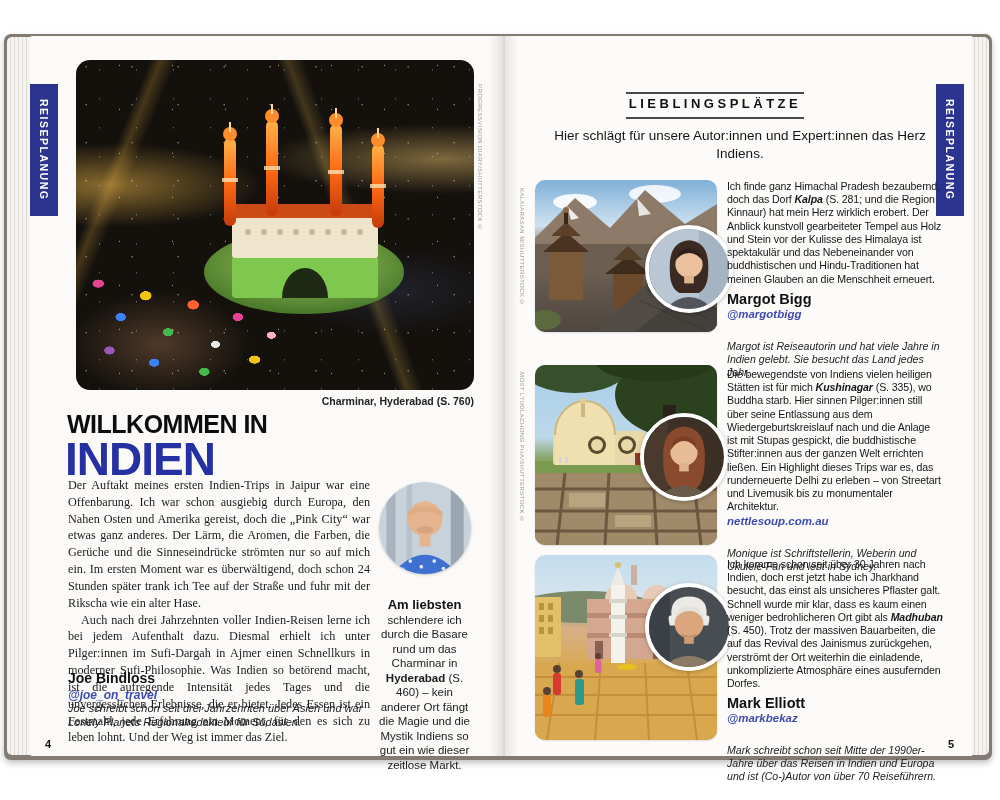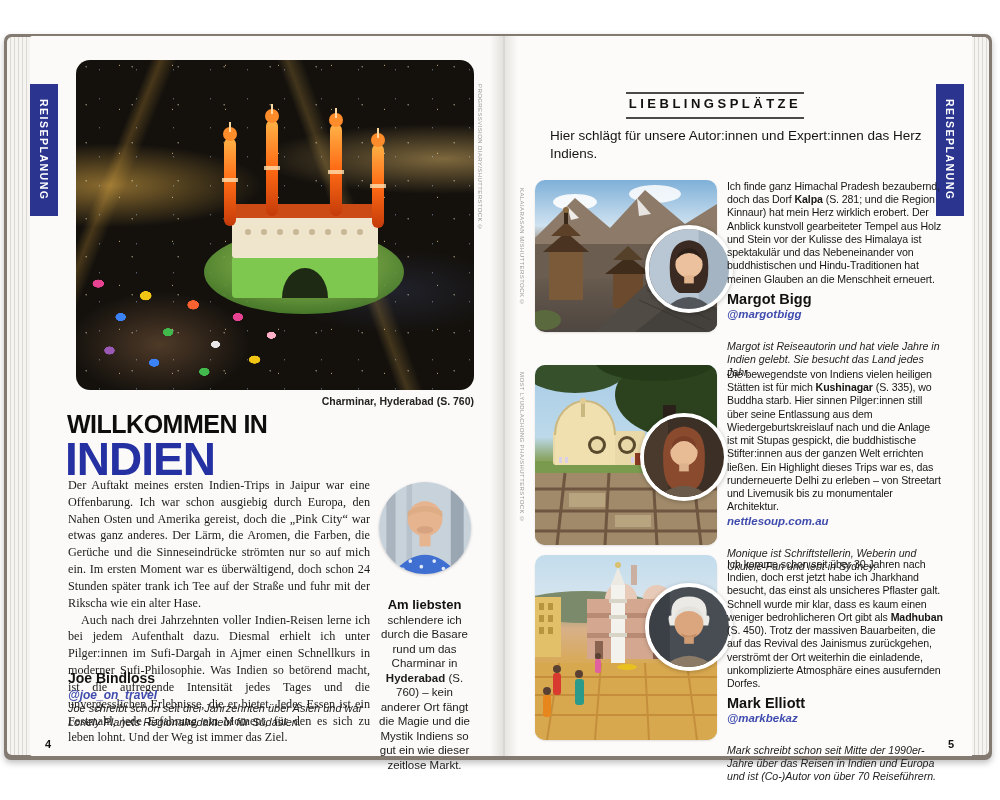--- a/index.html
+++ b/index.html
@@ -77,29 +77,29 @@
   .avatar-big{width:92px;height:92px;border-radius:50%;overflow:hidden;margin:0 auto;
               box-shadow:0 1px 3px rgba(0,0,0,.2);}
   .side-lead{font-size:13px;font-weight:bold;margin-top:23px;color:#111;}
   .side-text{font-size:11.5px;line-height:1.26;color:#1c1c1c;margin-top:1px;}
   
   .rule{position:absolute;left:626px;width:178px;height:1.5px;background:#4a4a4a;}
   .rule-a{top:92px;}
   .rule-b{top:117px;}
   .fav-header{position:absolute;left:586px;top:96px;width:258px;text-align:center;
               font-size:13px;font-weight:800;letter-spacing:3.5px;color:#111;}
-  .fav-sub{position:absolute;left:550px;top:127px;width:380px;
+  .fav-sub{position:absolute;left:550px;top:127px;width:380px;text-align:center;
            font-size:13.5px;line-height:1.3;color:#141414;}
   .entry-photo{position:absolute;left:535px;width:182px;border-radius:10px;overflow:hidden;
                box-shadow:0 1px 2px rgba(0,0,0,.12);}
   .entry-avatar{position:absolute;width:80px;height:80px;border-radius:50%;overflow:hidden;
                 border:4px solid #ffffff;box-shadow:0 1px 4px rgba(0,0,0,.25);}
   .entry-text{position:absolute;left:727px;width:216px;}
   .entry-para{font-size:10.6px;line-height:1.25;letter-spacing:-.1px;color:#161616;}
-  .entry-para b{font-weight:bold;}
+  .entry-para b{font-weight:bold;font-style:italic;}
   .entry-name{font-size:14.5px;font-weight:bold;color:#111;margin-top:5px;}
   .entry-handle{font-size:11.5px;font-style:italic;font-weight:600;margin-top:1px;}
   .entry-bio{font-size:10.6px;font-style:italic;color:#222;line-height:1.22;margin-top:20px;}
   .pn-right{left:948px;top:738px;}
   .credit-r1{left:519px;top:188px;}
   .credit-r2{left:519px;top:372px;}
   
   .ph-kalpa{top:180px;height:152px;background:linear-gradient(#7fb0d8 0%,#cfe2f0 30%,#9b8d7e 42%,#6b5d50 60%,#4e4640 100%);}
   .ph-kushi{top:365px;height:180px;background:linear-gradient(#a8cce6 0%,#bcd9ea 40%,#8aa565 52%,#a08a6a 66%,#93805f 100%);}
   .ph-madhu{top:555px;height:185px;background:linear-gradient(#c2dcec 0%,#d4e4ee 22%,#8a9a7a 28%,#d8b088 40%,#d8a84e 62%,#caa04a 100%);}
@@ -215,21 +215,21 @@
             <circle cx="60" cy="86" r="2"></circle>
             <circle cx="70" cy="94" r="2"></circle>
             <circle cx="26" cy="95" r="2"></circle>
           </g>
         <circle cx="50" cy="40" r="19" fill="#e6b48e"></circle>
         <path d="M31 38 Q50 26 69 38 L69 32 Q50 20 31 32 Z" fill="#d8a67e" opacity=".6"></path>
         <ellipse cx="50" cy="52" rx="9" ry="4" fill="#c89070" opacity=".5"></ellipse>
       </svg>
     </div>
     <div class="side-lead">Am liebsten</div>
-    <div class="side-text"><span>schlendere ich durch die Basare rund um das Charminar in </span><b>Hyderabad</b><span> (S. 760) – kein anderer Ort fängt die Magie und die Mystik Indiens so gut ein wie dieser zeitlose Markt.</span></div>
+    <div class="side-text"><span>schlendere ich durch die Basare rund um das Charminar in </span><b>Hyderabad</b><span> (S. 460) – kein anderer Ort fängt die Magie und die Mystik Indiens so gut ein wie dieser zeitlose Markt.</span></div>
   </div>
 
   <div class="rule rule-a"></div>
   <div class="fav-header">LIEBLINGSPLÄTZE</div>
   <div class="rule rule-b"></div>
   <div class="fav-sub">Hier schlägt für unsere Autor:innen und Expert:innen das Herz Indiens.</div>
 
   <div class="credit credit-r1">KALAIARASAN M/SHUTTERSTOCK ©</div>
   <div class="credit credit-r2">MOST LYUDLACHONG PHA/SHUTTERSTOCK ©</div>
 

